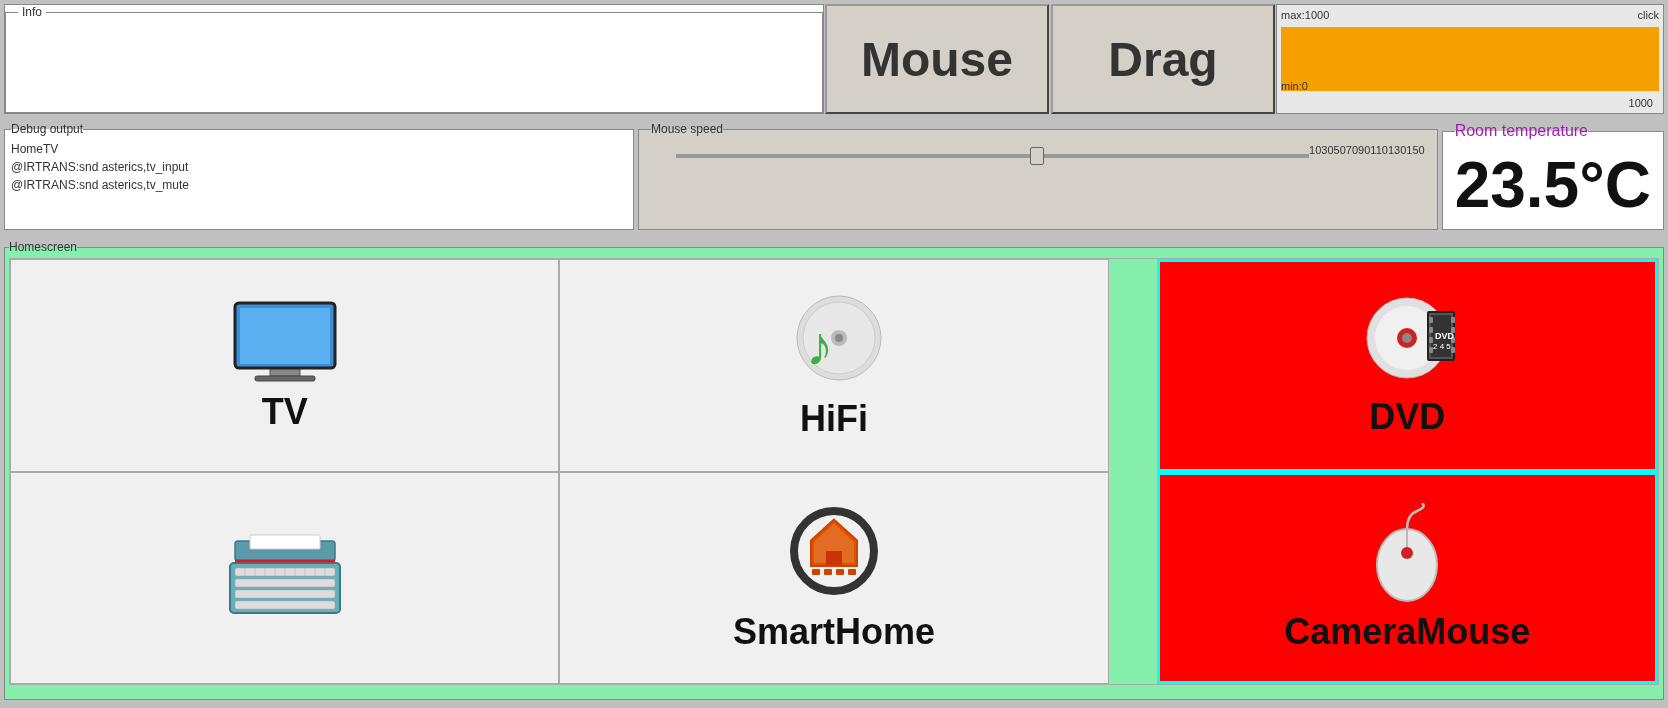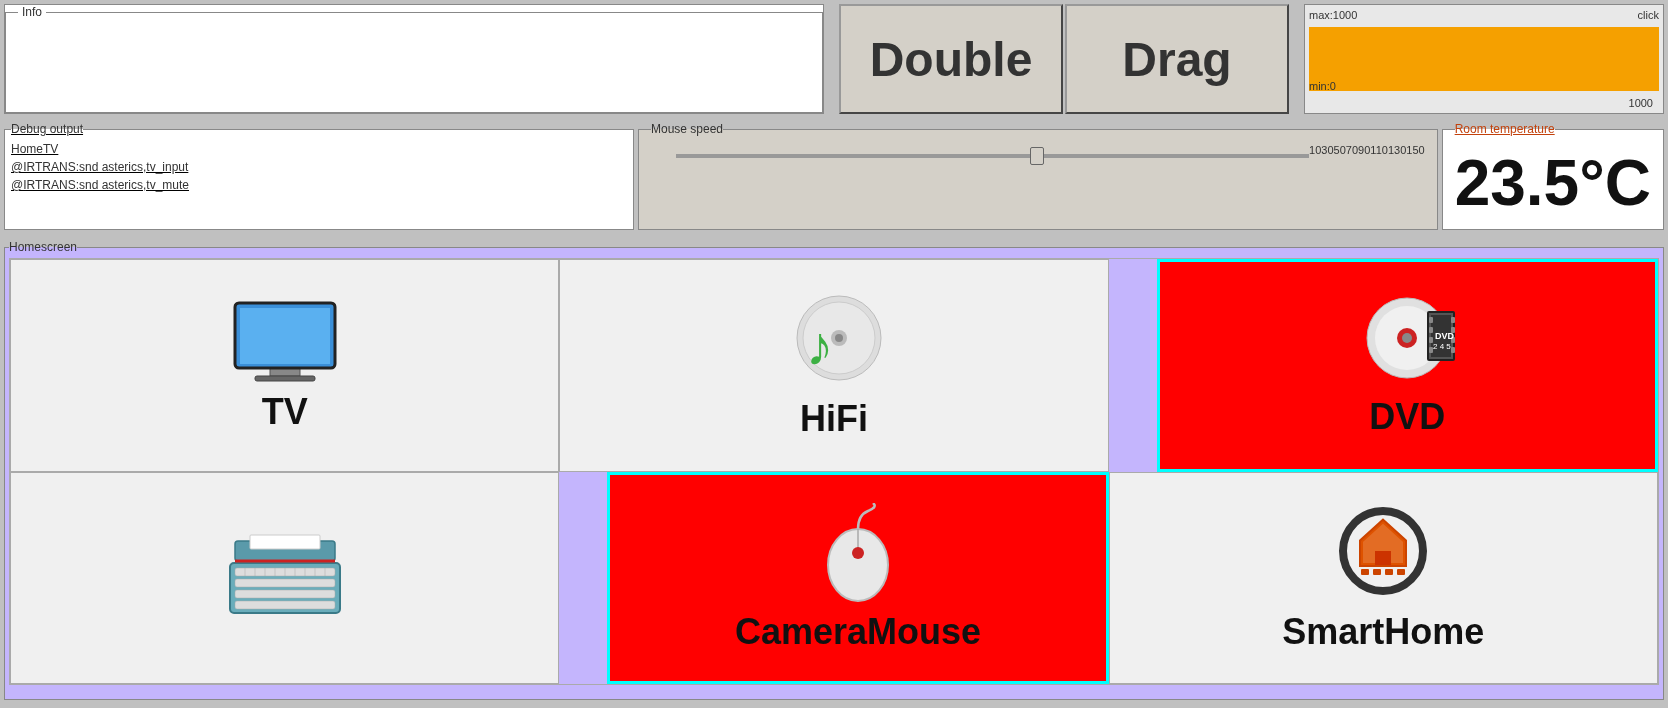--- a/index.html
+++ b/index.html
@@ -8,21 +8,21 @@
       font-family: Arial, sans-serif;
       width: 1668px;
       height: 708px;
       overflow: hidden;
     }
 
     .top-section {
       display: flex;
       flex-direction: row;
       padding: 4px 4px 2px 4px;
-      gap: 15px;
+      gap: 1px;
       height: 120px;
     }
 
     .info-box {
       border: 1px solid #888;
       background: #fff;
       position: relative;
       flex: 0 0 820px;
       height: 110px;
     }
@@ -120,21 +120,20 @@
     .middle-section {
       display: flex;
       flex-direction: row;
       padding: 2px 4px;
       gap: 4px;
       height: 118px;
     }
 
     .debug-box {
       flex: 0 0 630px;
-      text-decoration: underline;
     }
     .debug-box fieldset {
       border: 1px solid #888;
       height: 108px;
       padding: 4px 6px;
       background: #fff;
     }
     .debug-box legend {
       font-size: 12px;
       color: #333;
@@ -197,38 +196,37 @@
     .room-temp-box fieldset {
       border: 1px solid #888;
       height: 108px;
       padding: 4px 12px;
       background: #fff;
       display: flex;
       align-items: center;
       justify-content: center;
     }
     .room-temp-box legend {
-      font-size: 12px;
-      color: #c2410c;
-      text-decoration: underline;
+      font-size: 16px;
+      color: #a21caf;
     }
     .temp-value {
       font-size: 64px;
       font-weight: bold;
       color: #111;
     }
 
     .homescreen-section {
       padding: 2px 4px 4px 4px;
       height: calc(708px - 120px - 118px - 4px);
     }
     .homescreen-section fieldset {
       border: 1px solid #888;
       height: 100%;
-      background: #c4b5fd;
+      background: #86efac;
       padding: 4px;
     }
     .homescreen-section legend {
       font-size: 12px;
       color: #333;
     }
 
     .grid {
       display: grid;
       grid-template-columns: 1fr 1fr 1fr;
@@ -269,21 +267,21 @@
 
 <div class="top-section">
 
   <div class="info-box">
     <fieldset>
       <legend>Info</legend>
     </fieldset>
   </div>
 
   <div class="buttons-area">
-    <button class="click-btn">Double</button>
+    <button class="click-btn">Mouse</button>
     <button class="click-btn">Drag</button>
   </div>
 
   <div class="slider-value-box">
     <div class="slider-inner">
       <span class="slider-max">max:1000</span>
       <span class="slider-click-label">click</span>
       <div class="slider-bar-fill"></div>
       <span class="slider-min">min:0</span>
       <span class="slider-value-num">1000</span>
@@ -410,47 +408,47 @@
           <line x1="100" y1="35" x2="100" y2="43" stroke="#aaa" stroke-width="0.5"></line>
 
           <rect x="10" y="8" width="100" height="20" rx="3" fill="#5a9aaa" stroke="#3a7a88" stroke-width="1.5"></rect>
 
           <rect x="25" y="2" width="70" height="14" rx="1" fill="#fff" stroke="#ccc" stroke-width="1"></rect>
 
           <line x1="10" y1="28" x2="110" y2="28" stroke="#cc2222" stroke-width="3"></line>
         </svg>
       </div>
 
-      <div class="grid-cell active-red">
-        <svg width="90" height="100" viewBox="0 0 90 100">
-
-          <ellipse cx="45" cy="62" rx="30" ry="36" fill="#e8e8e8" stroke="#bbb" stroke-width="2"></ellipse>
-
-          <line x1="45" y1="26" x2="45" y2="52" stroke="#aaa" stroke-width="1.5"></line>
-
-          <circle cx="45" cy="50" r="6" fill="#cc2222"></circle>
-
-          <path d="M45 26 Q45 12 55 8 Q65 4 60 0" fill="none" stroke="#bbb" stroke-width="2.5"></path>
-        </svg>
-        <span class="grid-cell-label" style="color:#111">CameraMouse</span>
-      </div>
-
       <div class="grid-cell">
         <svg width="100" height="100" viewBox="0 0 100 100">
 
           <circle cx="50" cy="48" r="40" fill="none" stroke="#333" stroke-width="8"></circle>
 
           <polygon points="50,18 72,38 72,62 28,62 28,38" fill="none" stroke="#cc4400" stroke-width="4"></polygon>
           <polygon points="50,18 72,38 72,62 28,62 28,38" fill="#e05500" opacity="0.85"></polygon>
 
           <rect x="42" y="48" width="16" height="14" fill="#cc3300"></rect>
 
           <rect x="28" y="66" width="8" height="6" rx="1" fill="#cc4400"></rect>
           <rect x="40" y="66" width="8" height="6" rx="1" fill="#cc4400"></rect>
           <rect x="52" y="66" width="8" height="6" rx="1" fill="#cc4400"></rect>
           <rect x="64" y="66" width="8" height="6" rx="1" fill="#cc4400"></rect>
         </svg>
         <span class="grid-cell-label">SmartHome</span>
       </div>
 
+      <div class="grid-cell active-red">
+        <svg width="90" height="100" viewBox="0 0 90 100">
+
+          <ellipse cx="45" cy="62" rx="30" ry="36" fill="#e8e8e8" stroke="#bbb" stroke-width="2"></ellipse>
+
+          <line x1="45" y1="26" x2="45" y2="52" stroke="#aaa" stroke-width="1.5"></line>
+
+          <circle cx="45" cy="50" r="6" fill="#cc2222"></circle>
+
+          <path d="M45 26 Q45 12 55 8 Q65 4 60 0" fill="none" stroke="#bbb" stroke-width="2.5"></path>
+        </svg>
+        <span class="grid-cell-label" style="color:#111">CameraMouse</span>
+      </div>
+
     </div>
   </fieldset>
 </div>
 
 </body></html>

